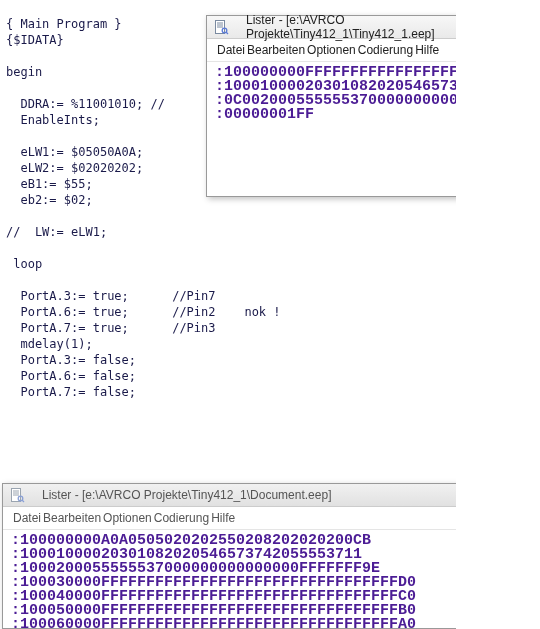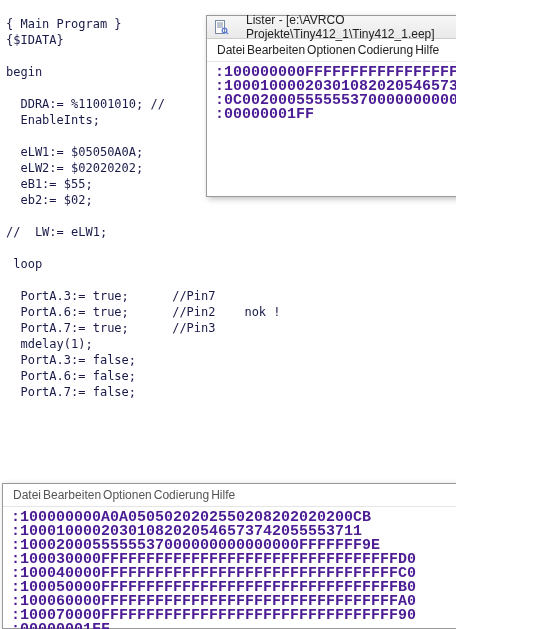--- a/index.html
+++ b/index.html
@@ -68,20 +68,33 @@
         <span>Codierung</span>
         <span>Hilfe</span>
       </div>
     <div class="content" id="hex1">:100000000FFFFFFFFFFFFFFFFFFFFF0820202020252
 :100010000203010820205465737420555553711
 :0C0020005555553700000000000000009E
 :00000001FF</div>
   </div>
 
   <div class="win" id="win2">
+    <div class="titlebar">
+      <span class="ticon">
+        <svg width="16" height="16" viewBox="0 0 16 16">
+          <rect x="2.5" y="1.5" width="9" height="13" fill="#fff" stroke="#9aa4b0"></rect>
+          <line x1="4" y1="4" x2="10" y2="4" stroke="#9aa4b0"></line>
+          <line x1="4" y1="6" x2="10" y2="6" stroke="#9aa4b0"></line>
+          <line x1="4" y1="8" x2="10" y2="8" stroke="#9aa4b0"></line>
+          <circle cx="11.5" cy="11.5" r="2.3" fill="none" stroke="#8aa0d6" stroke-width="1.3"></circle>
+          <line x1="13" y1="13" x2="15" y2="15" stroke="#8aa0d6" stroke-width="1.3"></line>
+        </svg>
+      </span>
+      <span>Lister - [e:\AVRCO Projekte\Tiny412_1\Document.eep]</span>
+    </div>
     <div class="menubar" id="menu2">
         <span>Datei</span>
         <span>Bearbeiten</span>
         <span>Optionen</span>
         <span>Codierung</span>
         <span>Hilfe</span>
       </div>
     <div class="content" id="hex2">:100000000A0A0505020202550208202020200CB
 :10001000020301082020546573742055553711
 :1000200055555537000000000000000FFFFFFF9E

